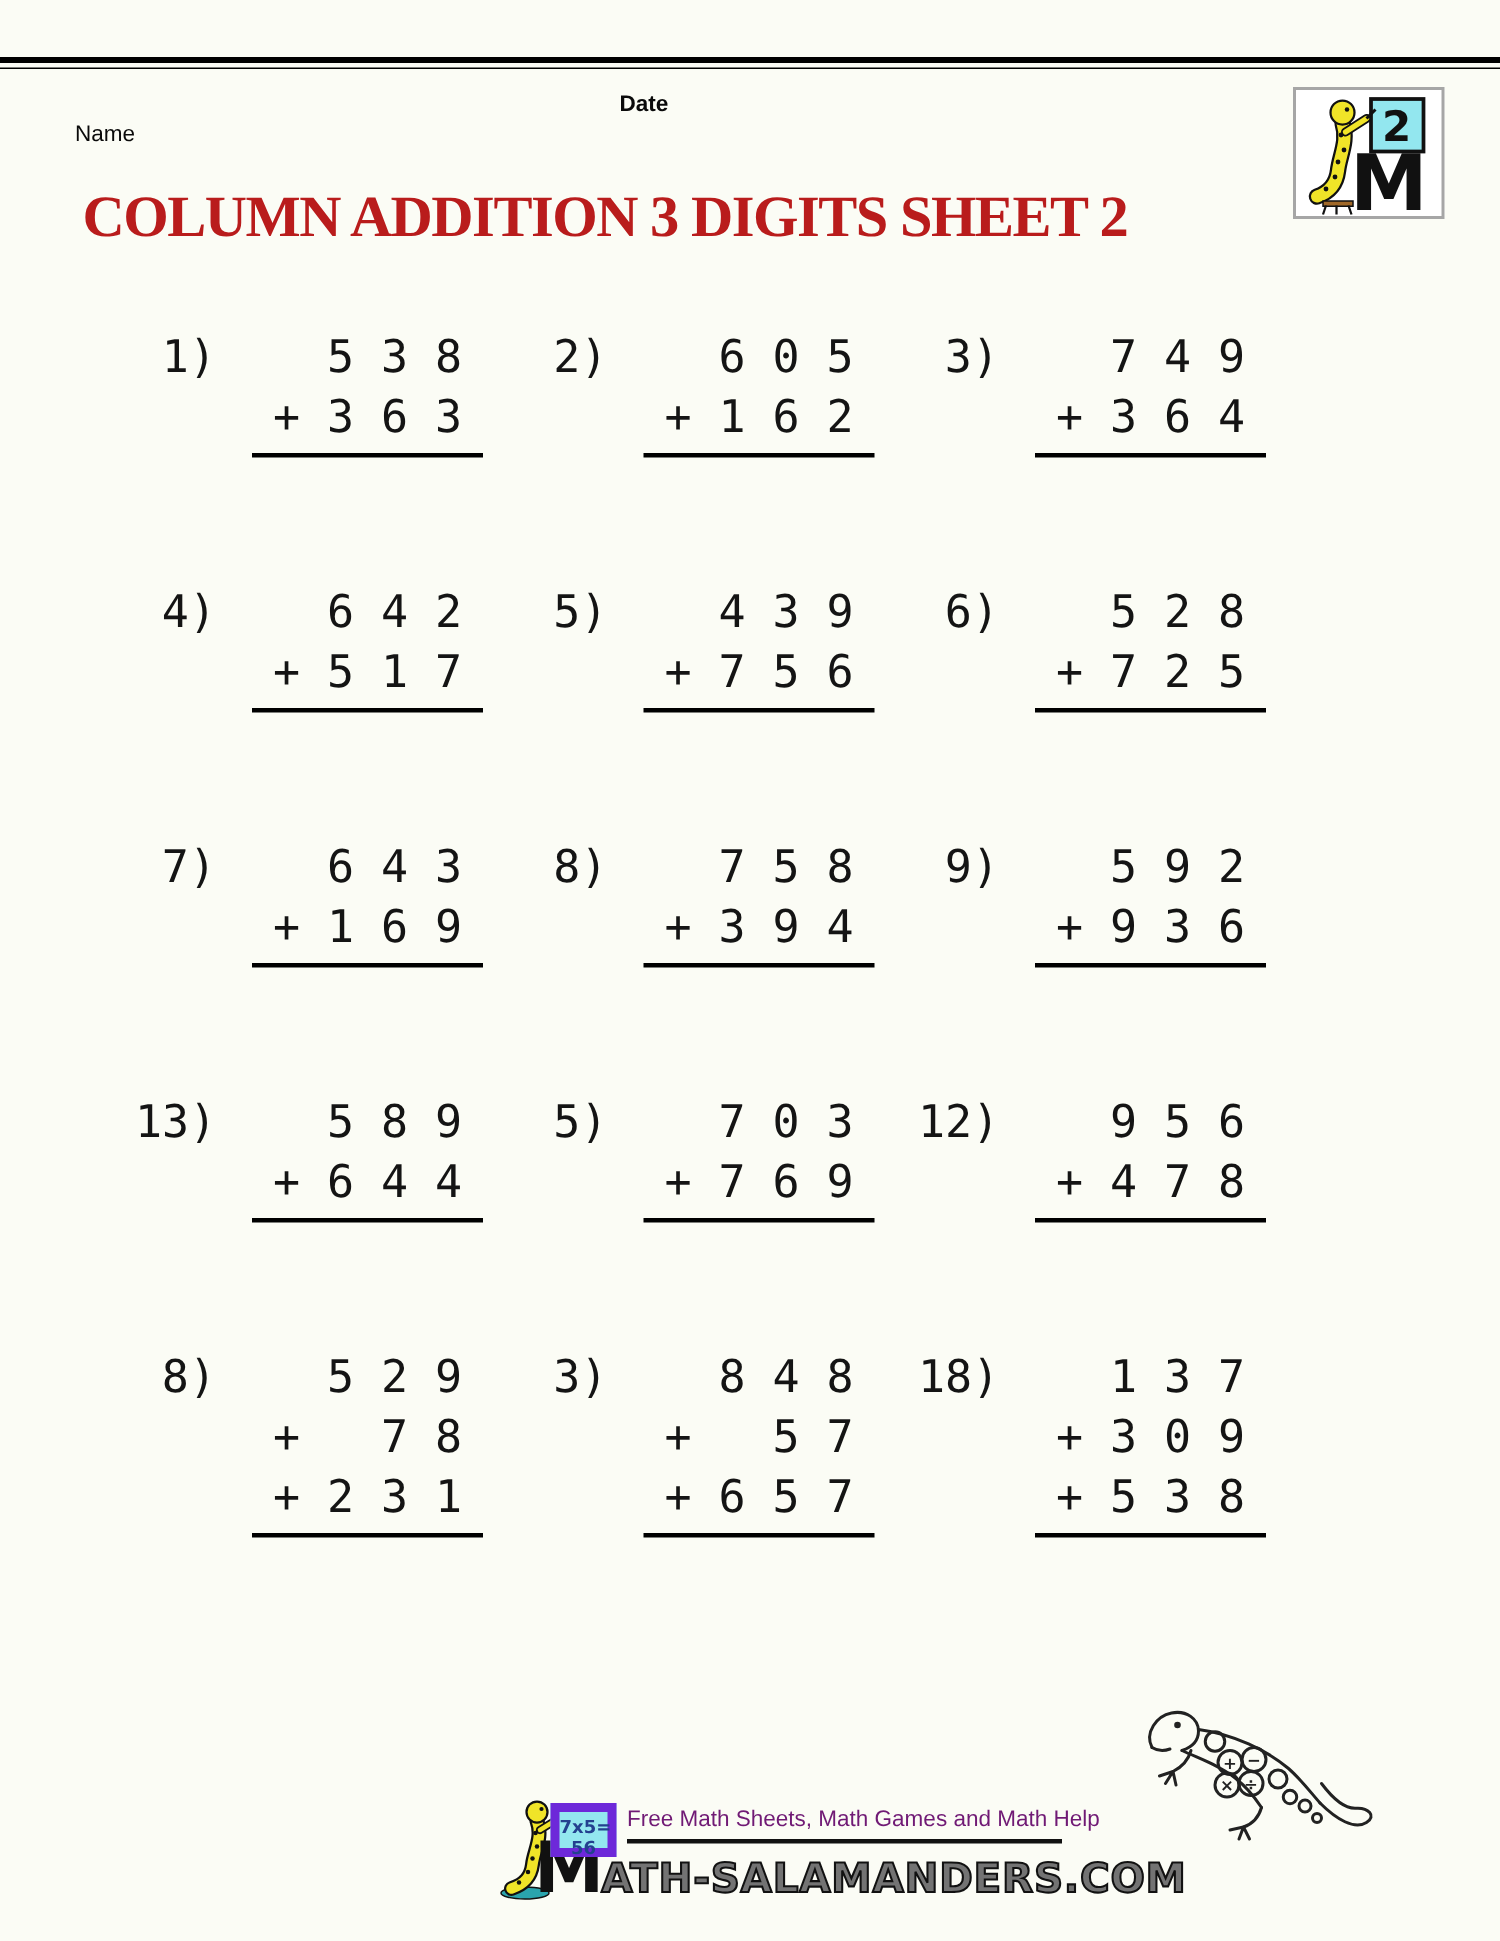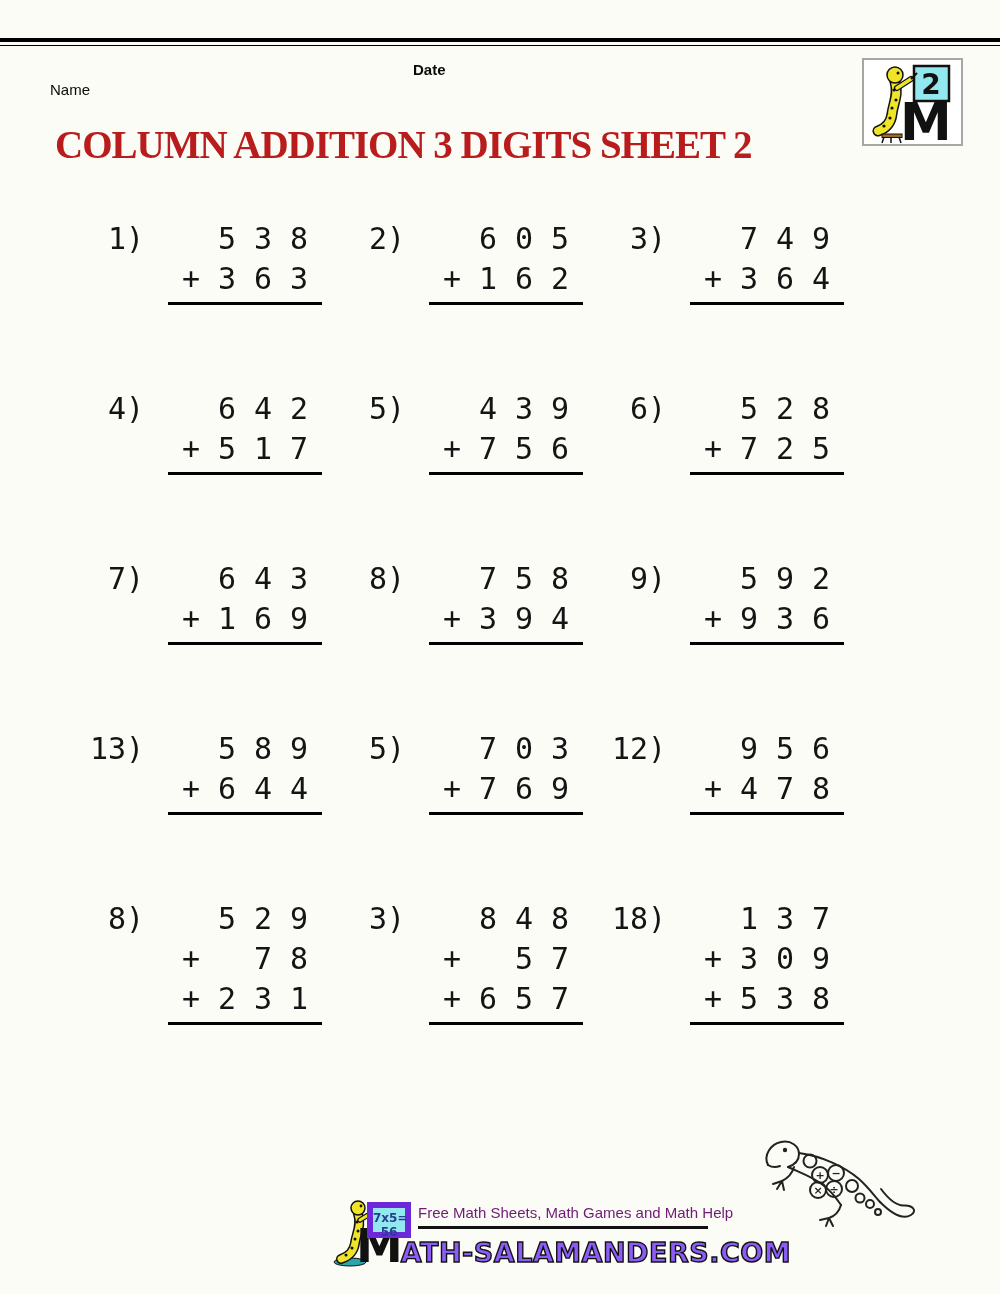--- a/index.html
+++ b/index.html
@@ -39,21 +39,21 @@
   .slot{
     width:36px;text-align:center;
     font-family:"DejaVu Sans Mono",monospace;font-size:30px;line-height:40px;color:#141414;
   }
   .p-rule{width:154px;border-top:3px solid #000;margin-top:3px;}
   
   .tagline{left:418px;top:1204px;width:290px;text-align:center;font-size:15px;font-weight:normal;color:#701a75;white-space:nowrap;}
   .footer-rule{left:418px;top:1226px;width:290px;height:3px;background:#111;}
   .brand{left:356px;top:1218px;white-space:nowrap;font-family:"DejaVu Sans",sans-serif;font-weight:bold;}
   .brand-m{font-size:47px;color:#111;letter-spacing:-2px;}
-  .brand-rest{font-size:27px;color:#8b5cf6;-webkit-text-stroke:1.4px #111;letter-spacing:0.5px;}
+  .brand-rest{font-size:27px;color:#737373;-webkit-text-stroke:1.4px #111;letter-spacing:0.5px;}
   .sign{
     left:367px;top:1202px;width:44px;height:36px;box-sizing:border-box;
     background:#93e7ef;border:6px solid #6d28d9;
     font-size:12px;line-height:14px;font-weight:bold;color:#23418f;
     text-align:center;padding-top:3px;font-family:"DejaVu Sans",sans-serif;
   }
   svg text{font-family:"DejaVu Sans",sans-serif;}
 </style>
 </head>
 <body>

